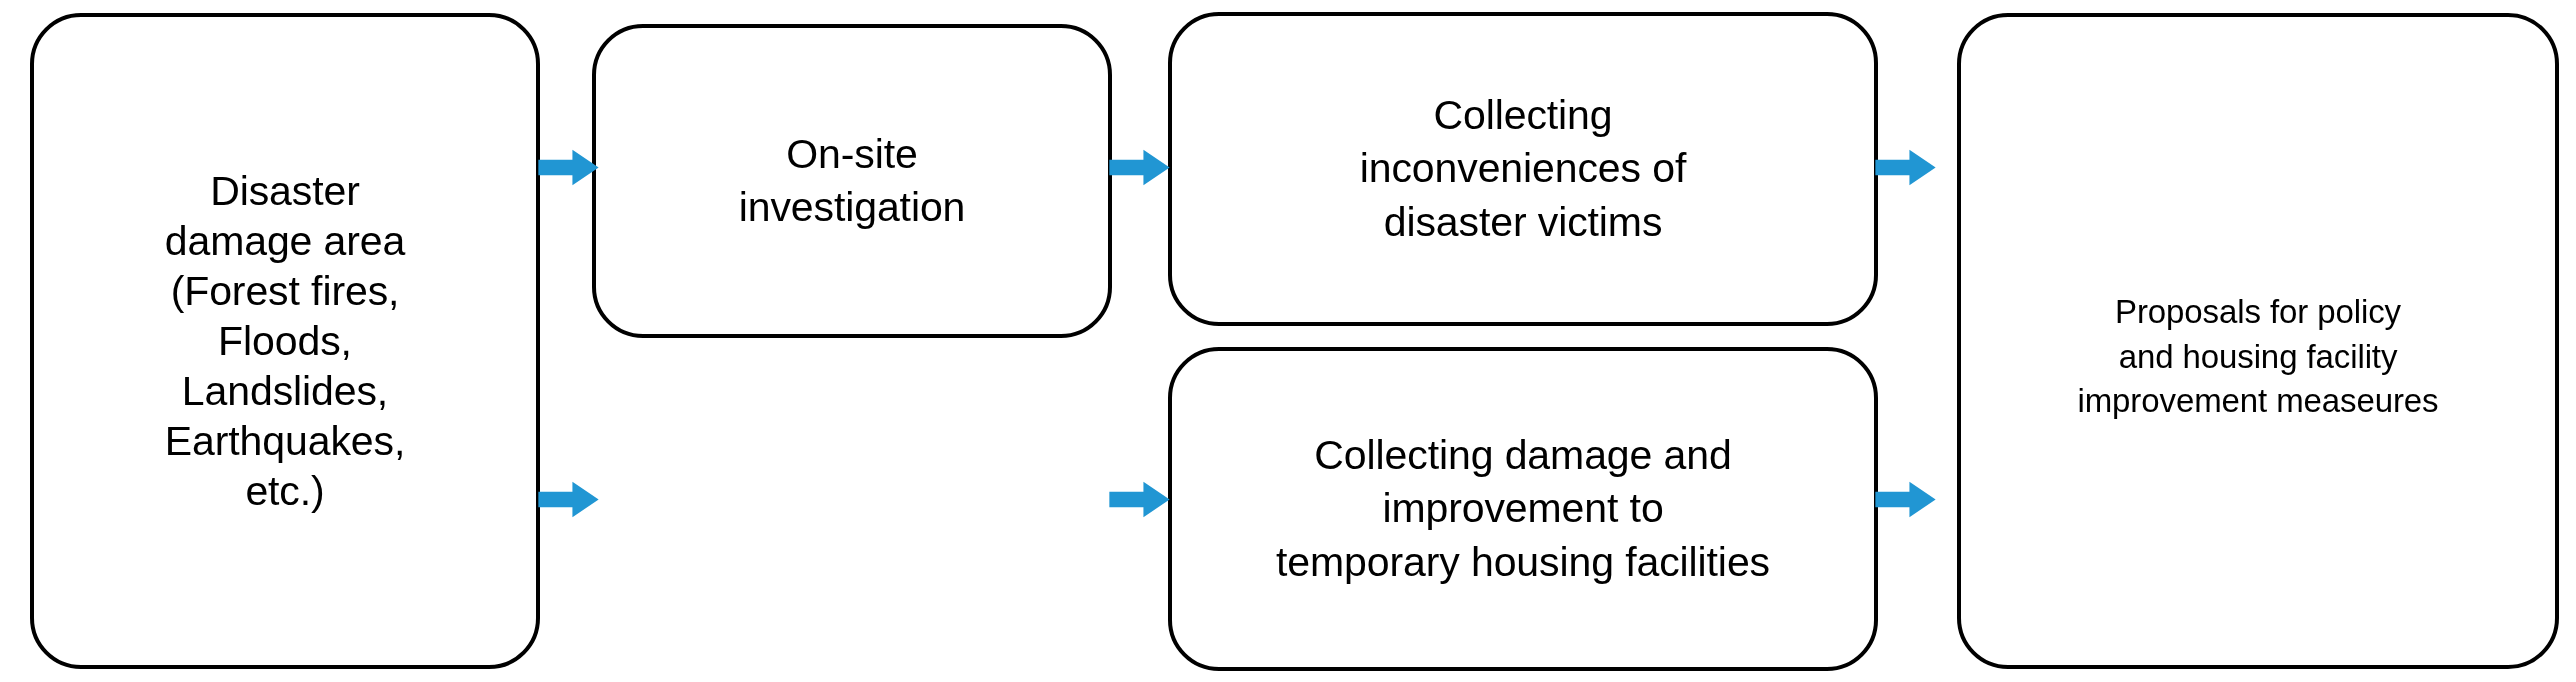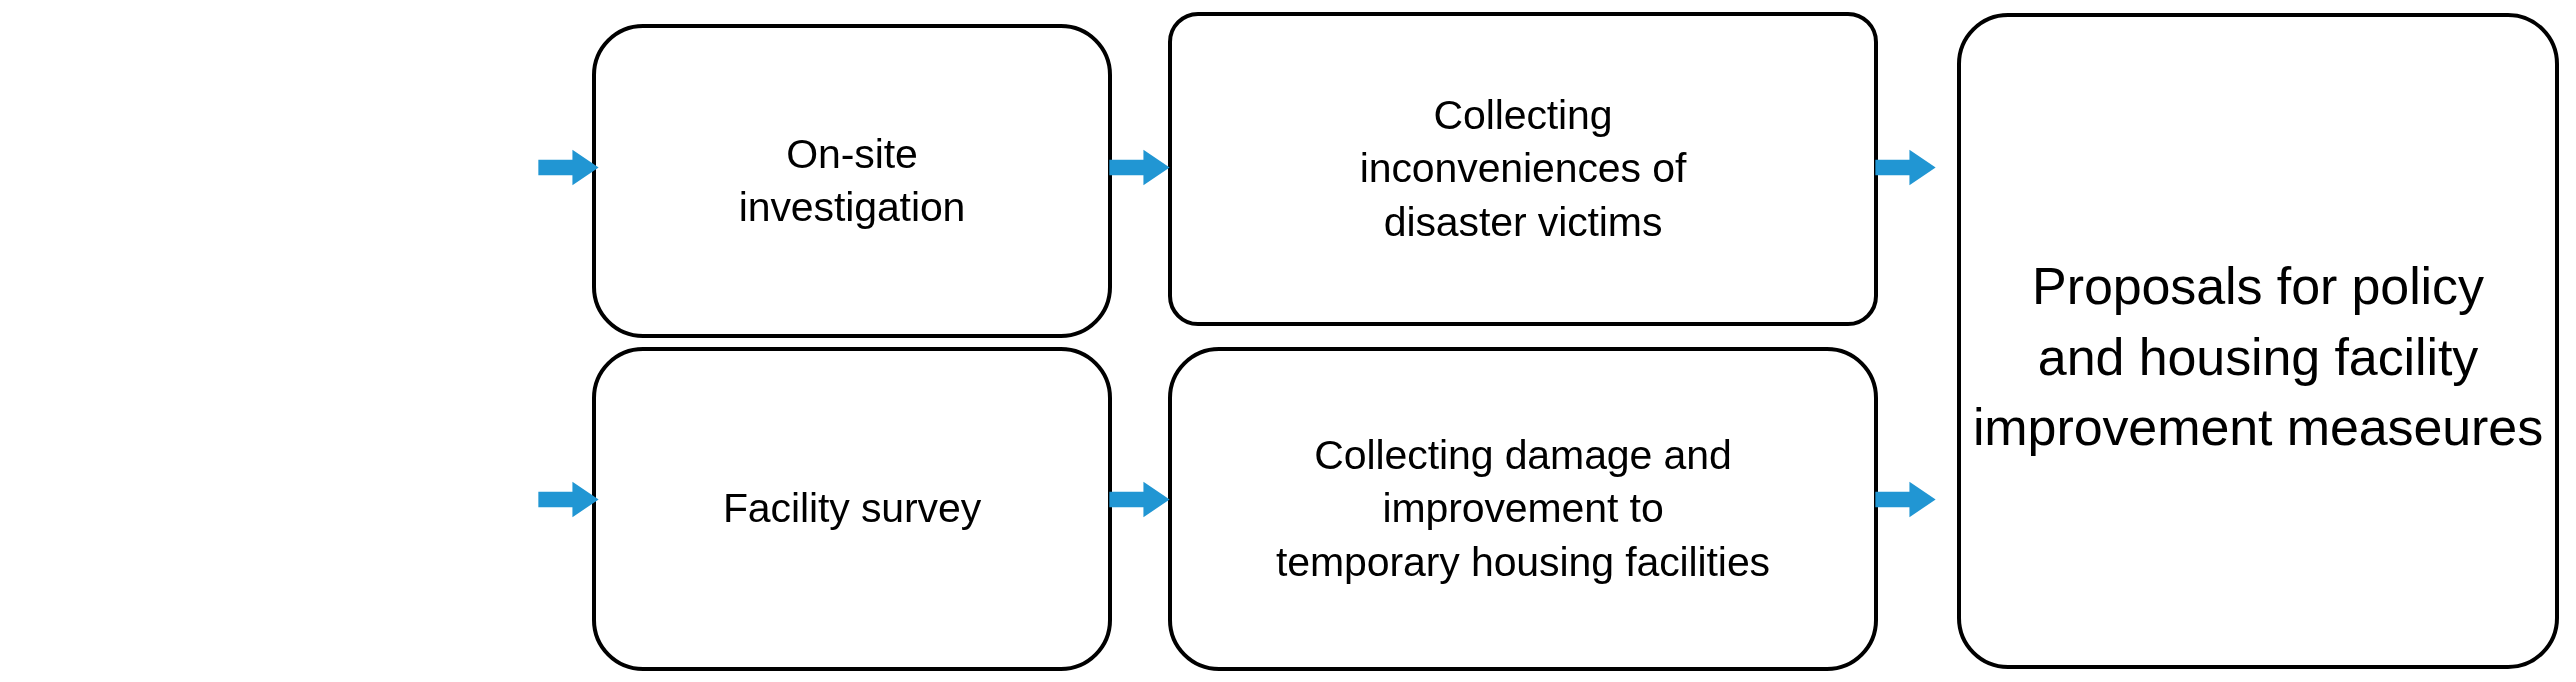--- a/index.html
+++ b/index.html
@@ -40,25 +40,25 @@
     font-size: 41px;
     line-height: 1.30;
     letter-spacing: -0.1px;
     white-space: pre-line;
   }
 
   
   #node-source        { left: 30px;   top: 13px;  width: 510px;  height: 656px; }
   #node-source .node-text { line-height: 1.22; }
   #node-onsite        { left: 592px;  top: 12px;  width: 520px;  height: 314px; margin-top: 12px; }
-  #node-inconvenience { left: 1168px; top: 12px;  width: 710px; height: 314px; border-radius: 30px; }
+  #node-inconvenience { left: 1168px; top: 12px;  width: 710px; height: 314px; }
   #node-facility      { left: 592px;  top: 347px; width: 520px;  height: 324px; }
   #node-damage        { left: 1168px; top: 347px; width: 710px; height: 324px; }
   #node-proposals     { left: 1957px; top: 13px;  width: 602px;  height: 656px; }
-  #node-proposals .node-text { font-size: 52px; line-height: 1.36; margin-top: 32px; }
+  #node-proposals .node-text { font-size: 33px; line-height: 1.36; margin-top: 32px; }
 
   
   .arrow {
     position: absolute;
     height: 59px;
     width: 61px;
     pointer-events: none;
   }
   .arrow svg { display: block; width: 100%; height: 100%; }
 
@@ -67,35 +67,41 @@
   #arrow-3 { left: 1875px; top: 138px; }
   #arrow-4 { left: 538px;  top: 470px; }
   #arrow-5 { left: 1109px; top: 470px; }
   #arrow-6 { left: 1875px; top: 470px; }
 </style>
 </head>
 <body>
 
 <div id="diagram">
 
+  <div class="node" id="node-source">
+    <span class="node-text">Disaster
+damage area
+(Forest fires,
+Floods,
+Landslides,
+Earthquakes,
+etc.)</span>
+  </div>
 
   <div class="node" id="node-onsite">
     <span class="node-text">On-site
 investigation</span>
   </div>
 
   <div class="node" id="node-inconvenience">
     <span class="node-text">Collecting
 inconveniences of
 disaster victims</span>
   </div>
 
-  <div class="node" id="node-facility">
-    <span class="node-text">Facility survey</span>
-  </div>
 
   <div class="node" id="node-damage">
     <span class="node-text">Collecting damage and
 improvement to
 temporary housing facilities</span>
   </div>
 
   <div class="node" id="node-proposals">
     <span class="node-text">Proposals for policy
 and housing facility

